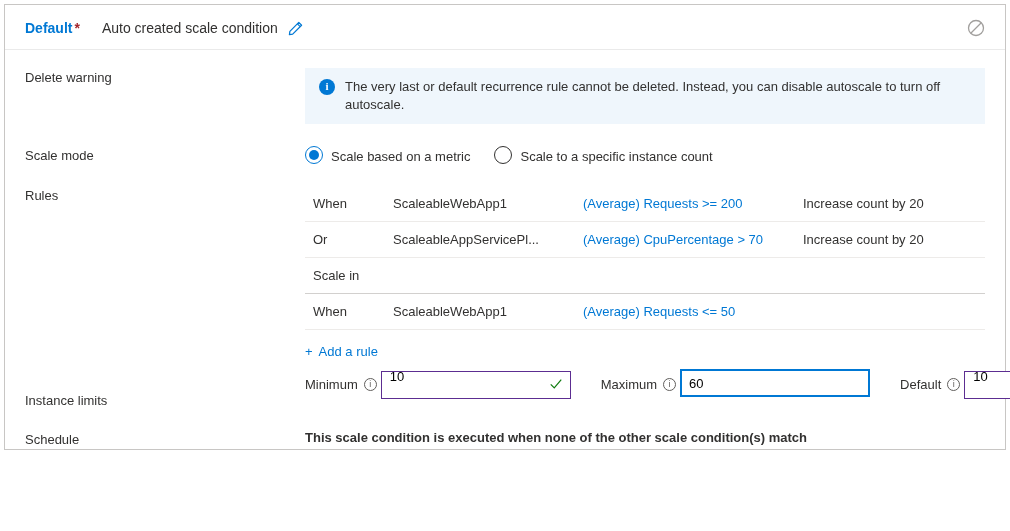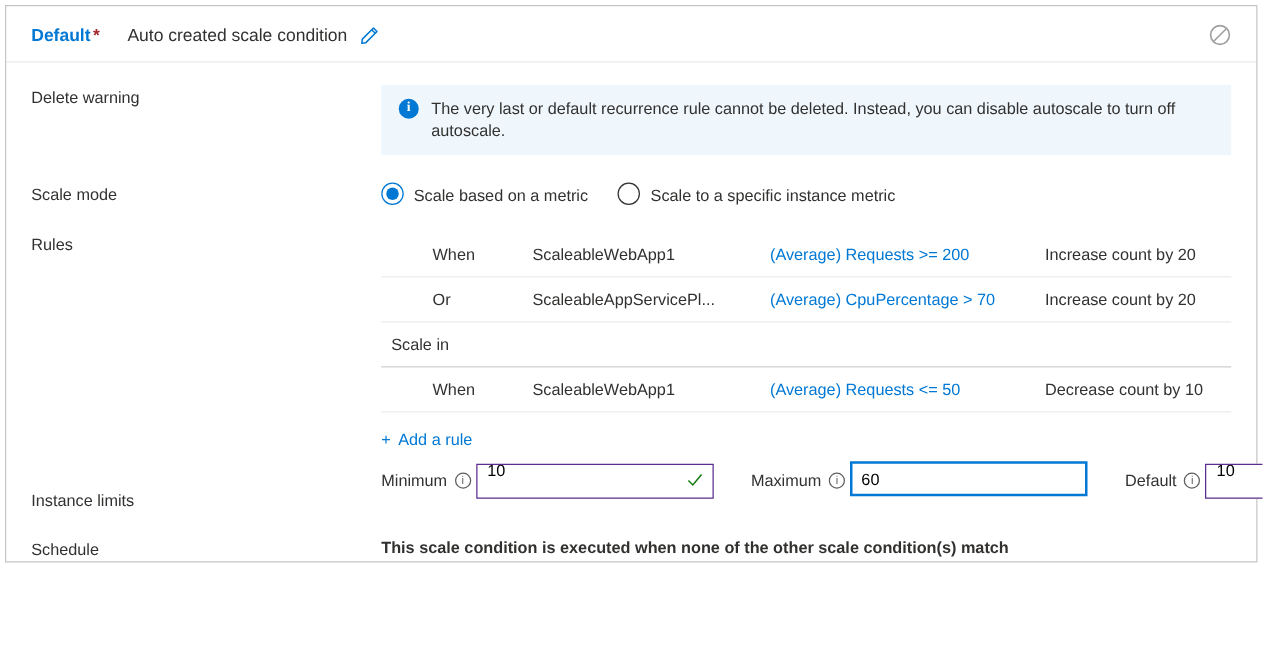--- a/index.html
+++ b/index.html
@@ -126,21 +126,21 @@
     border-bottom: 1px solid #d2d0ce;
     font-size: 13px;
   }
   .rules-row-item {
     display: flex;
     padding: 10px 8px;
     border-bottom: 1px solid #edebe9;
     gap: 0;
     font-size: 13px;
   }
-  .col-when { width: 80px; flex-shrink: 0; margin-left: 33px; }
+  .col-when { width: 80px; flex-shrink: 0; }
   .col-resource { width: 190px; flex-shrink: 0; white-space: nowrap; overflow: hidden; text-overflow: ellipsis; }
   .col-metric { width: 220px; flex-shrink: 0; color: #0078d4; cursor: pointer; }
   .col-action { flex: 1; }
   .add-rule {
     color: #0078d4;
     cursor: pointer;
     padding: 14px 0 6px 0;
     display: inline-flex;
     align-items: center;
     gap: 6px;
@@ -239,21 +239,21 @@
     <div class="row">
       <div class="row-label">Scale mode</div>
       <div class="row-content">
         <div class="radio-group">
           <div class="radio-item">
             <span class="radio selected"></span>
             <span>Scale based on a metric</span>
           </div>
           <div class="radio-item">
             <span class="radio"></span>
-            <span>Scale to a specific instance metric</span>
+            <span>Scale to a specific instance count</span>
           </div>
         </div>
       </div>
     </div>
 
     <div class="row rules-row">
       <div class="row-label">Rules</div>
       <div class="row-content">
         <div class="rules-table">
 
@@ -268,21 +268,20 @@
             <div class="col-resource">ScaleableAppServicePl...</div>
             <div class="col-metric">(Average) CpuPercentage &gt; 70</div>
             <div class="col-action">Increase count by 20</div>
           </div>
 
           <div class="rules-section-header">Scale in</div>
           <div class="rules-row-item">
             <div class="col-when">When</div>
             <div class="col-resource">ScaleableWebApp1</div>
             <div class="col-metric">(Average) Requests &lt;= 50</div>
-            <div class="col-action">Decrease count by 10</div>
           </div>
 
           <div class="add-rule">
             <span>+</span>
             <span>Add a rule</span>
           </div>
         </div>
       </div>
     </div>
 

